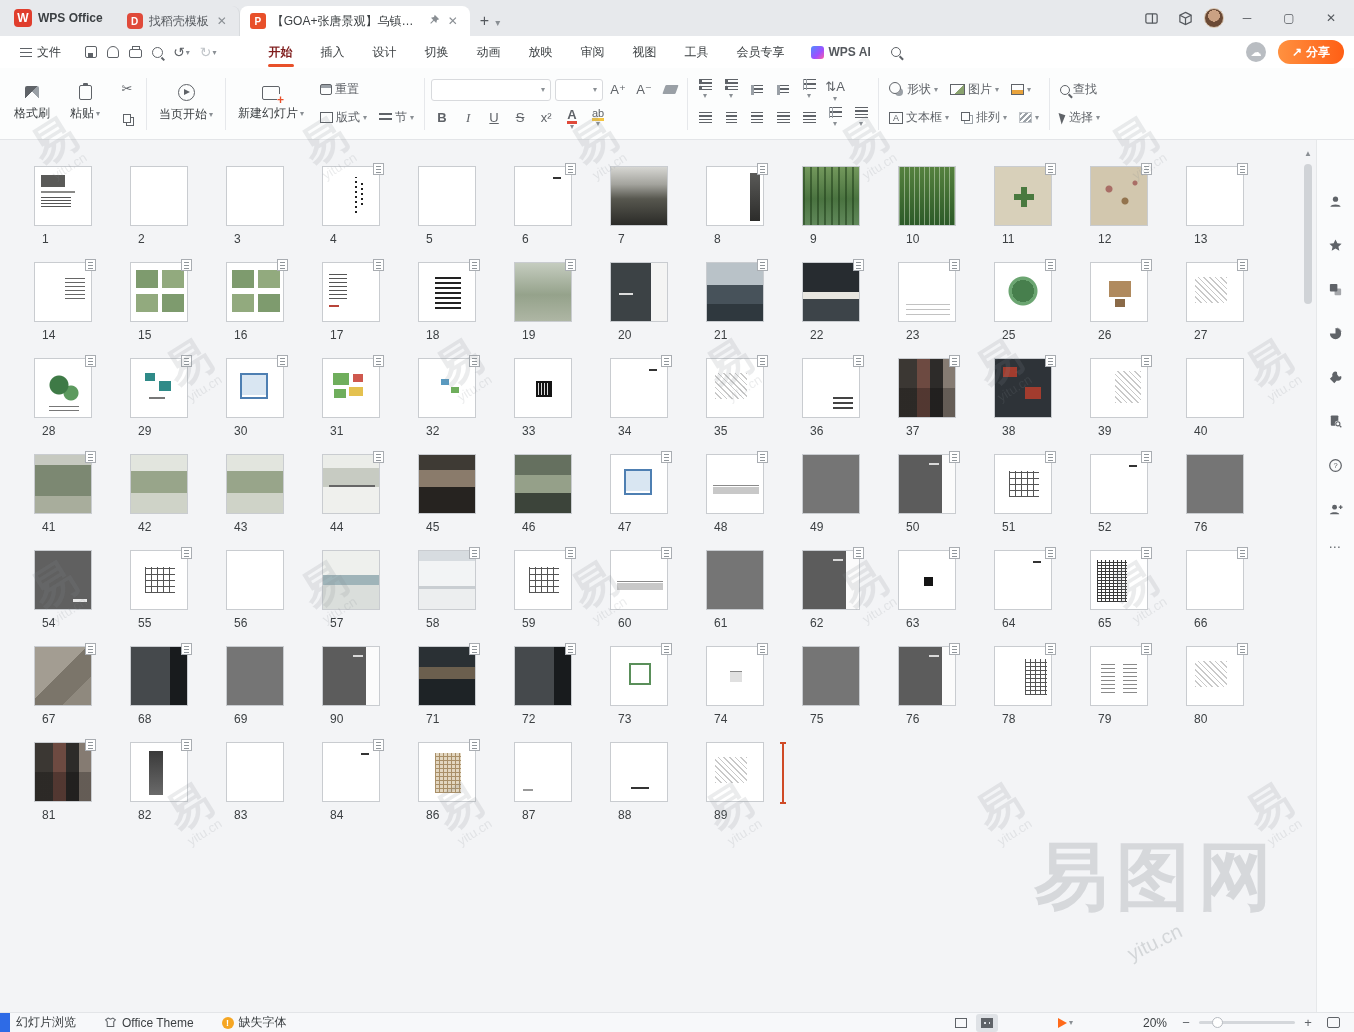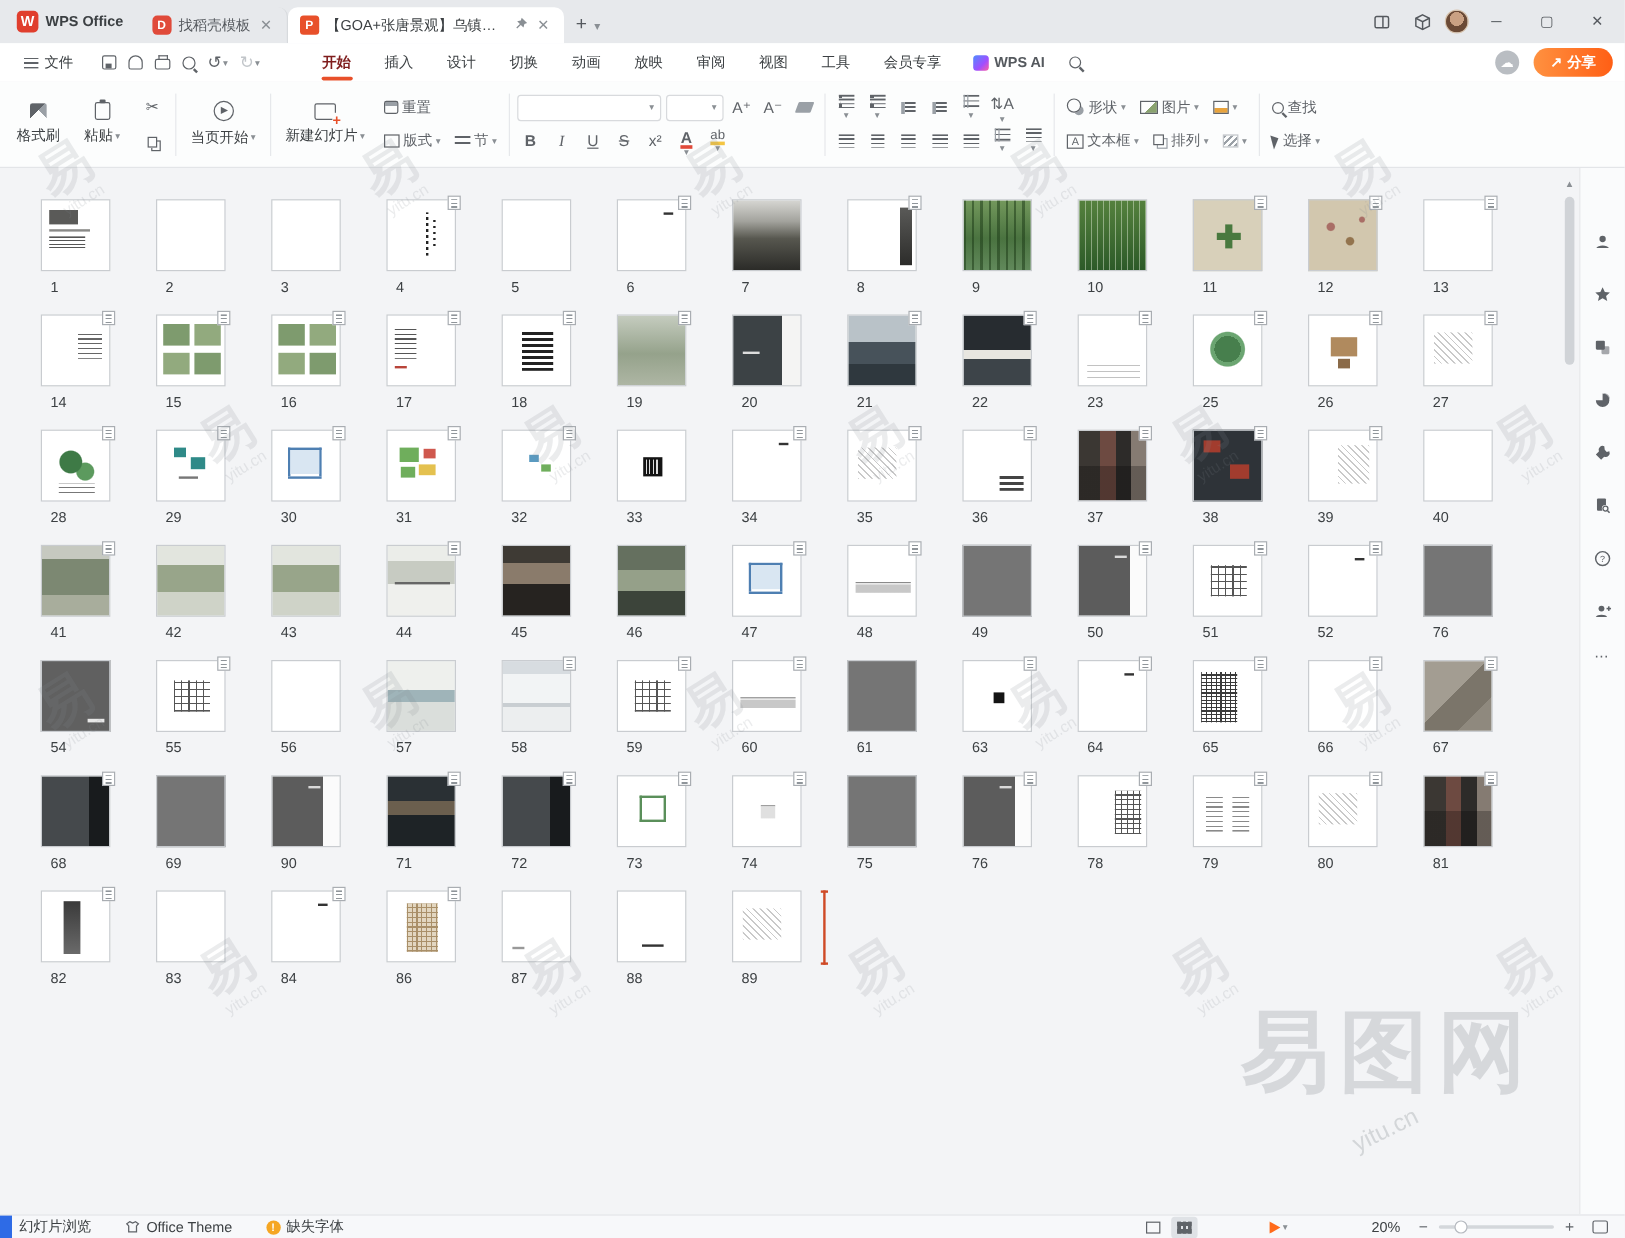--- a/index.html
+++ b/index.html
@@ -824,20 +824,26 @@
           <div class="thumb t-elev">
             <i class="flag"></i>
           </div>
           <div class="num">60</div>
         </div>
         <div class="cell">
           <div class="thumb t-gray"></div>
           <div class="num">61</div>
         </div>
         <div class="cell">
+          <div class="thumb t-graysplit">
+            <i class="flag"></i>
+          </div>
+          <div class="num">62</div>
+        </div>
+        <div class="cell">
           <div class="thumb t-qrs">
             <i class="flag"></i>
           </div>
           <div class="num">63</div>
         </div>
         <div class="cell">
           <div class="thumb t-wm">
             <i class="flag"></i>
           </div>
           <div class="num">64</div>

